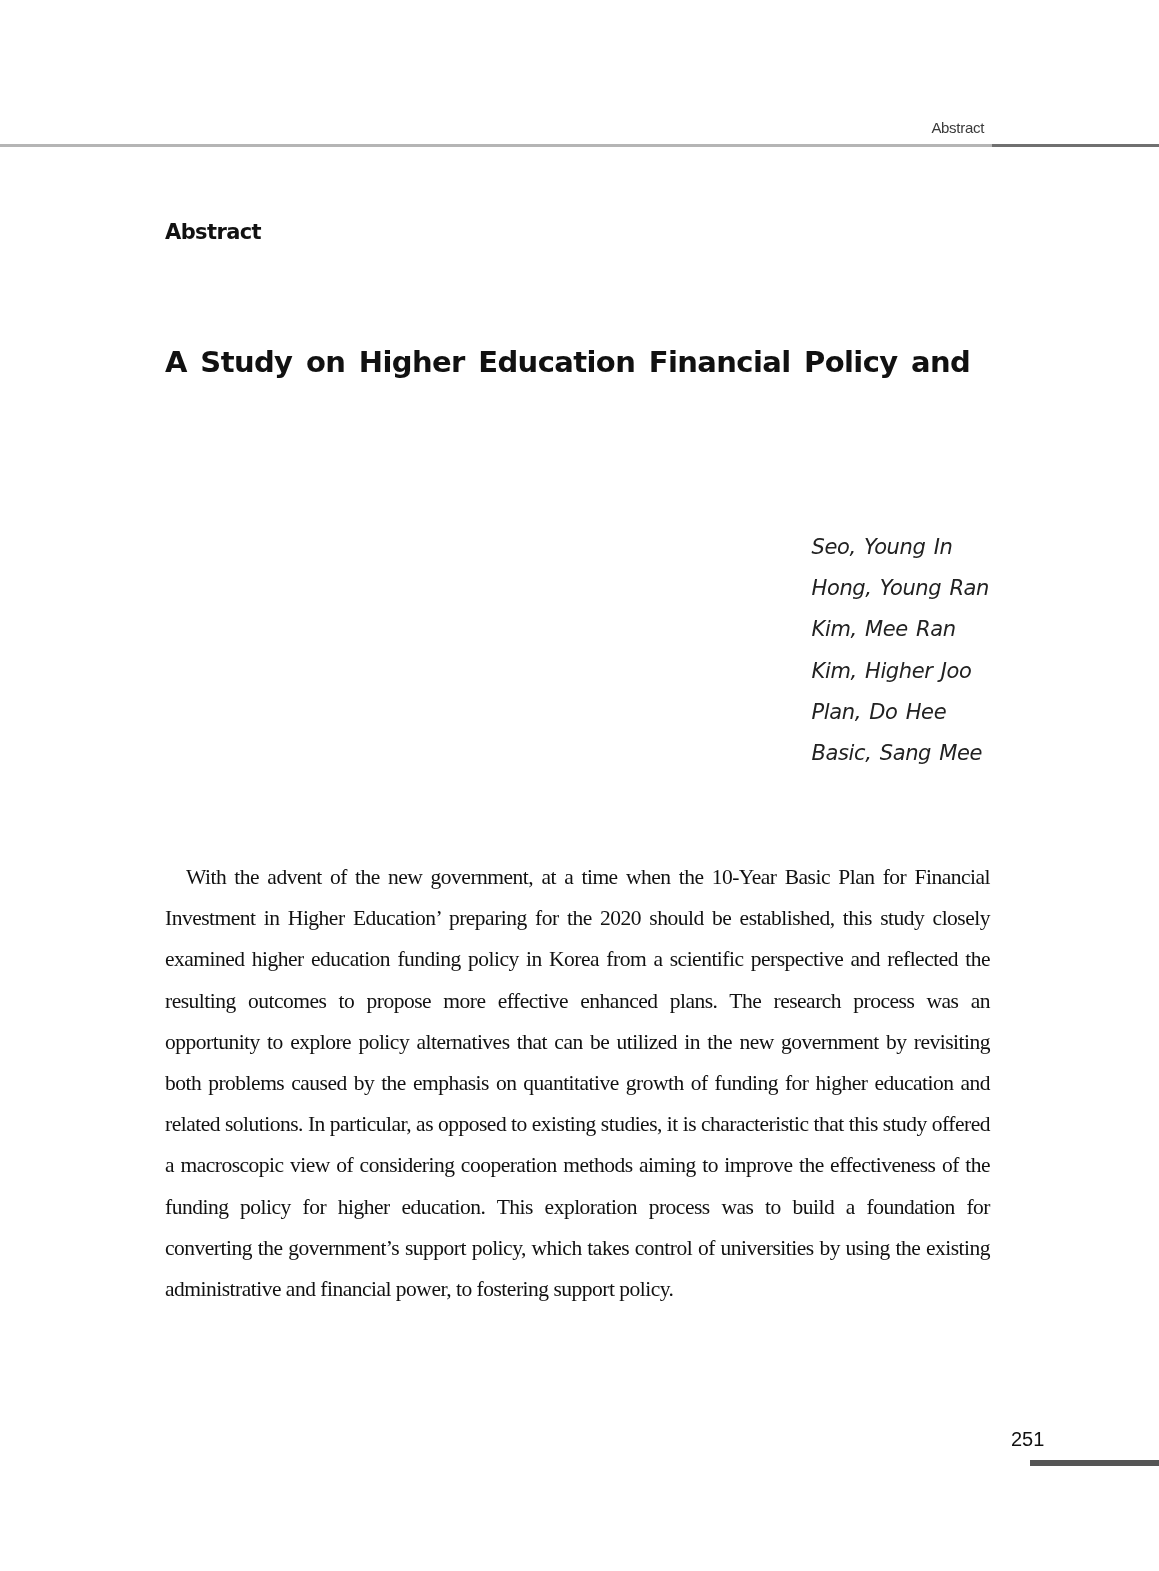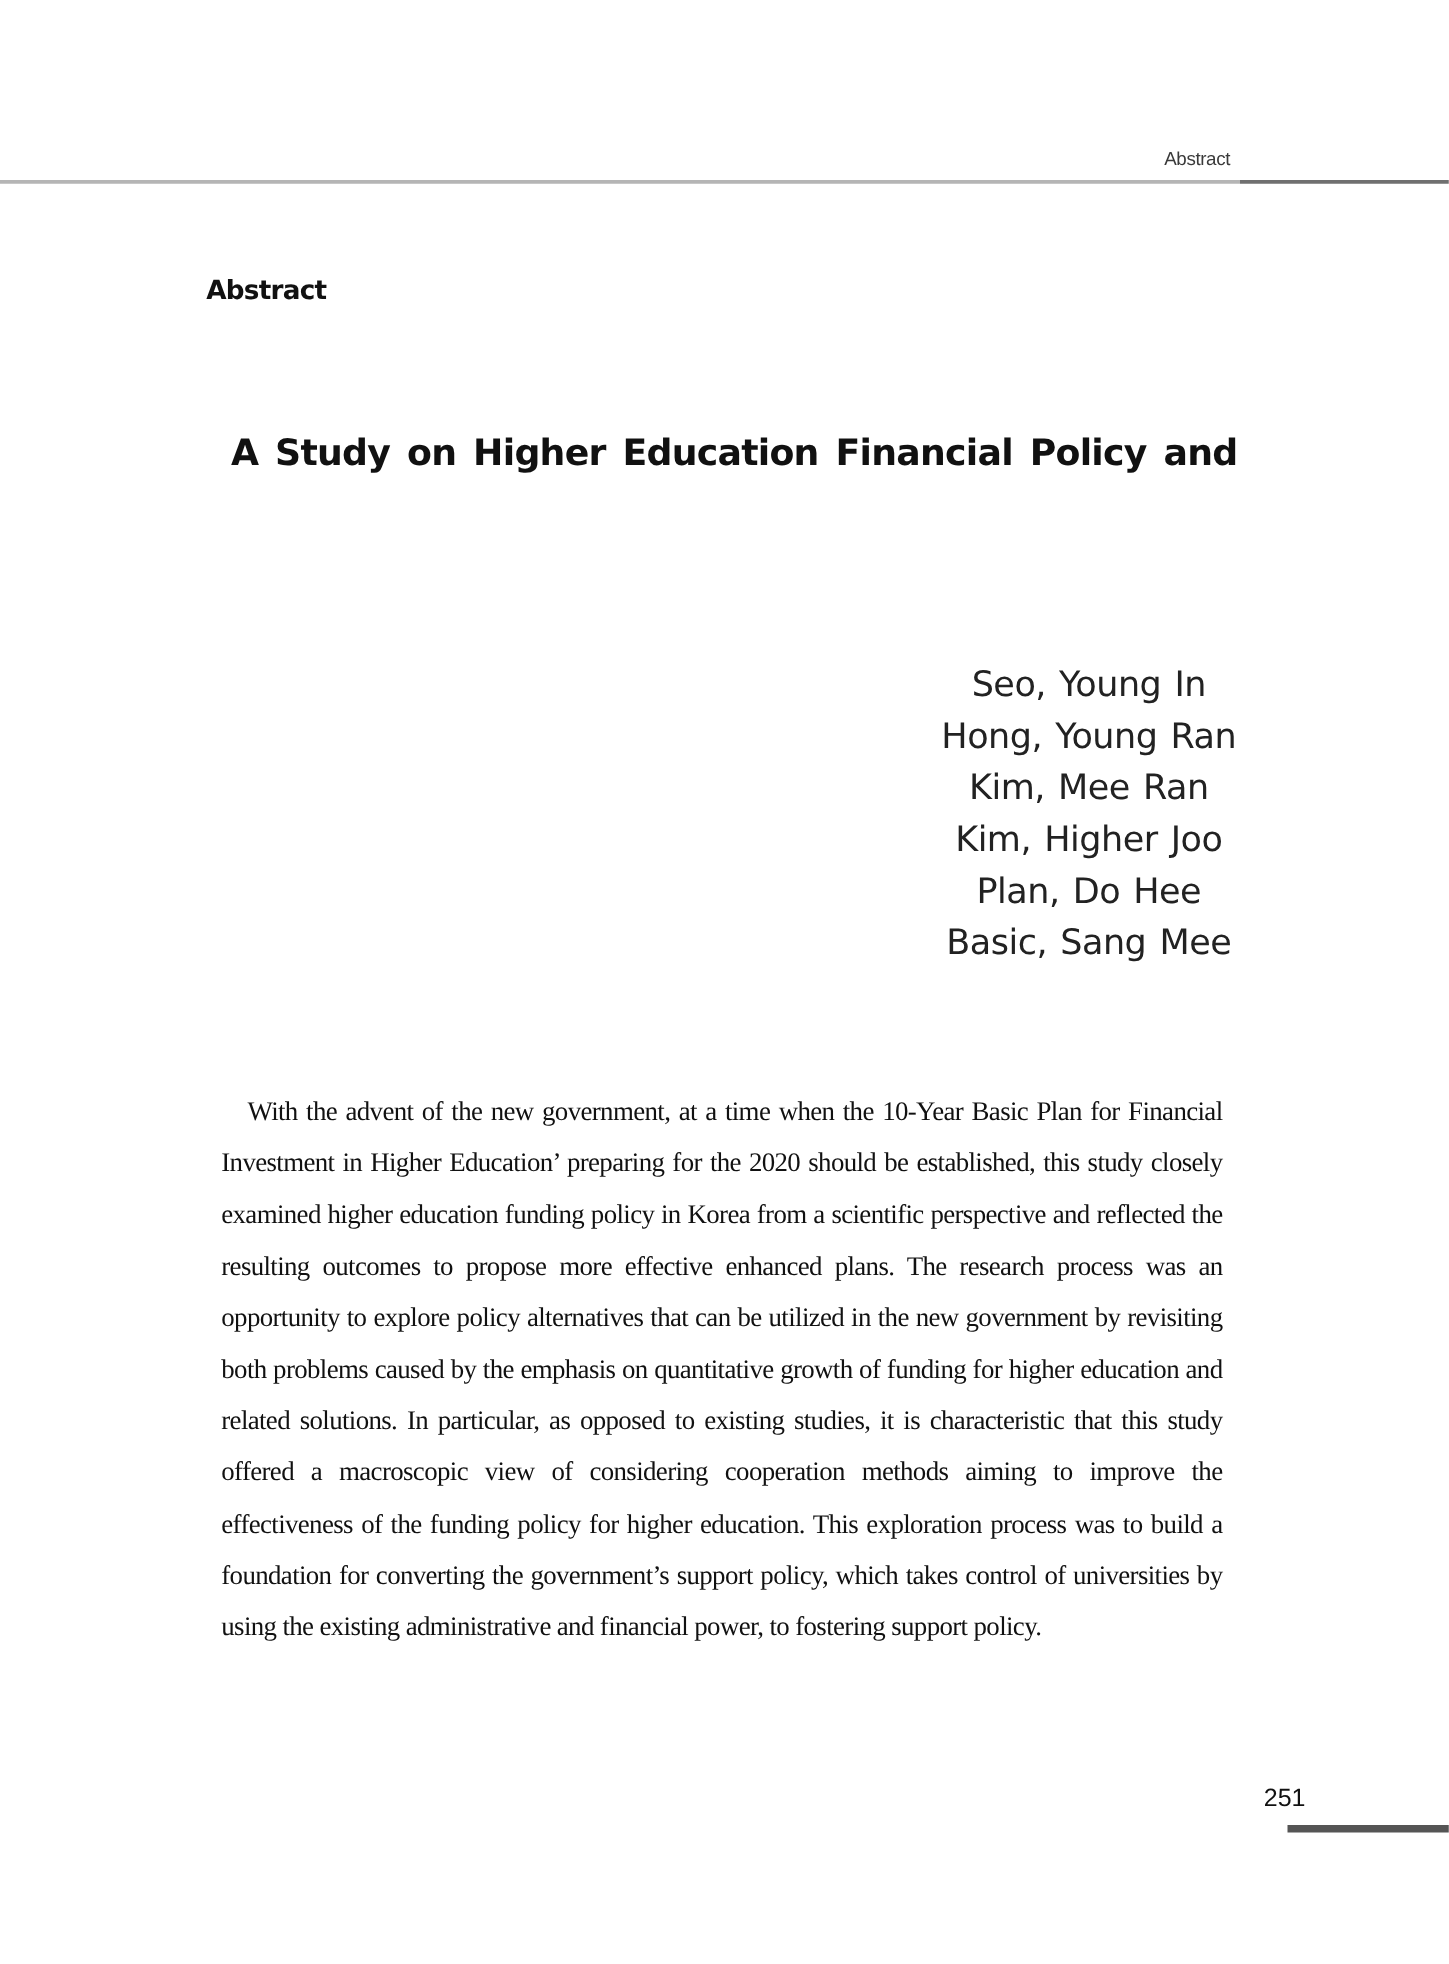--- a/index.html
+++ b/index.html
@@ -54,57 +54,58 @@
       font-weight: bold;
       font-size: 21px;
       letter-spacing: -0.6px;
       color: #111;
     }
     .title {
       position: absolute;
       left: 165px;
       top: 336px;
       width: 825px;
-      text-align: right;
+      text-align: left;
       font-family: "DejaVu Sans", sans-serif;
       font-weight: bold;
       font-size: 29px;
       line-height: 53px;
       letter-spacing: -0.6px;
       word-spacing: 4px;
       color: #111;
     }
     .title span { display: block; }
     .authors {
       position: absolute;
       right: 170px;
       top: 527px;
-      text-align: center;
+      text-align: left;
       font-family: "DejaVu Sans", sans-serif;
-      font-size: 28px;
+      font-size: 21px;
       line-height: 41.2px;
       color: #222;
       letter-spacing: -0.4px;
       word-spacing: 2px;
+      font-style: italic;
     }
     .author { display: block; }
     .abstract-body {
       position: absolute;
       left: 165px;
       top: 857px;
       width: 825px;
       font-family: "Liberation Serif", serif;
       font-size: 21.5px;
       line-height: 41.2px;
       text-align: justify;
       color: #111;
       letter-spacing: -0.5px;
     }
     .abstract-body p {
-      margin: 12px;
+      margin: 0;
       text-indent: 21px;
     }
     .page-number {
       position: absolute;
       left: 1011px;
       top: 1428px;
       font-family: "Liberation Sans", sans-serif;
       font-size: 20px;
       color: #111;
     }

